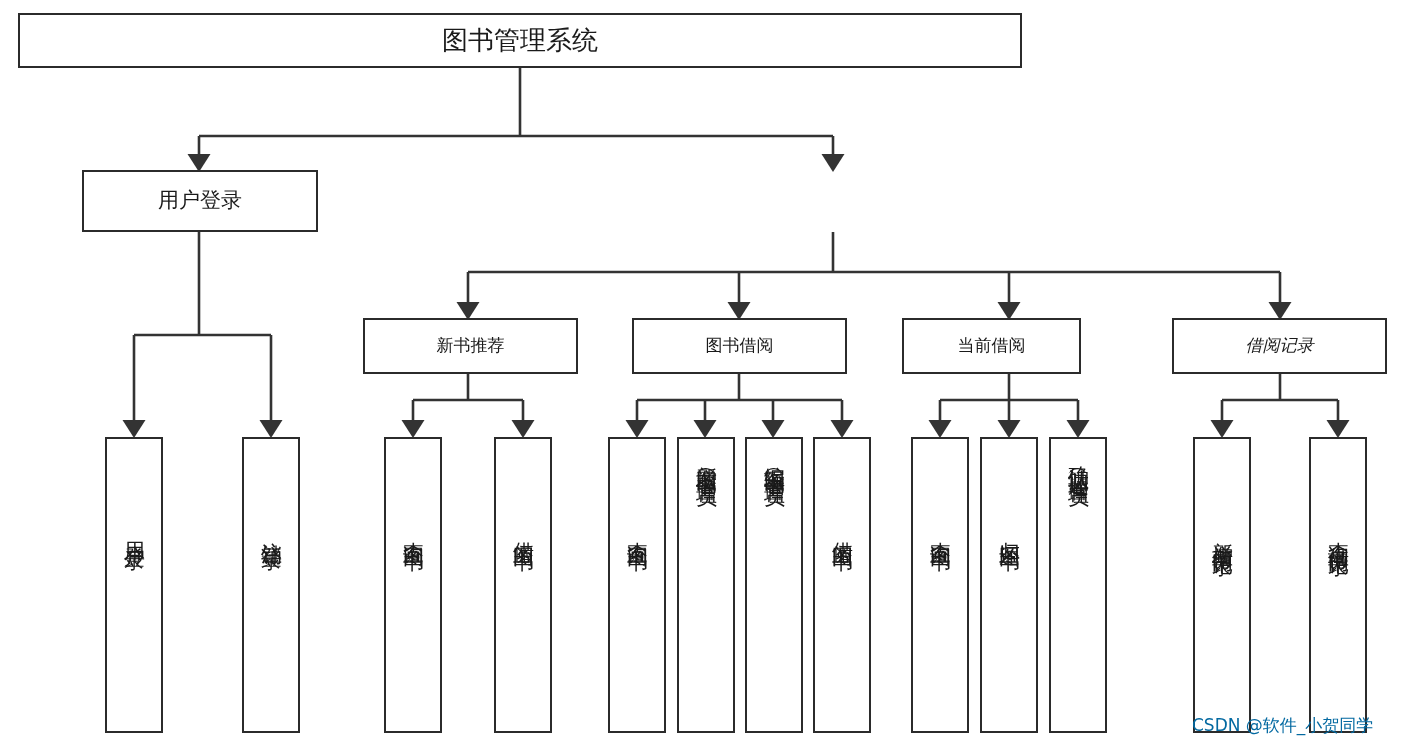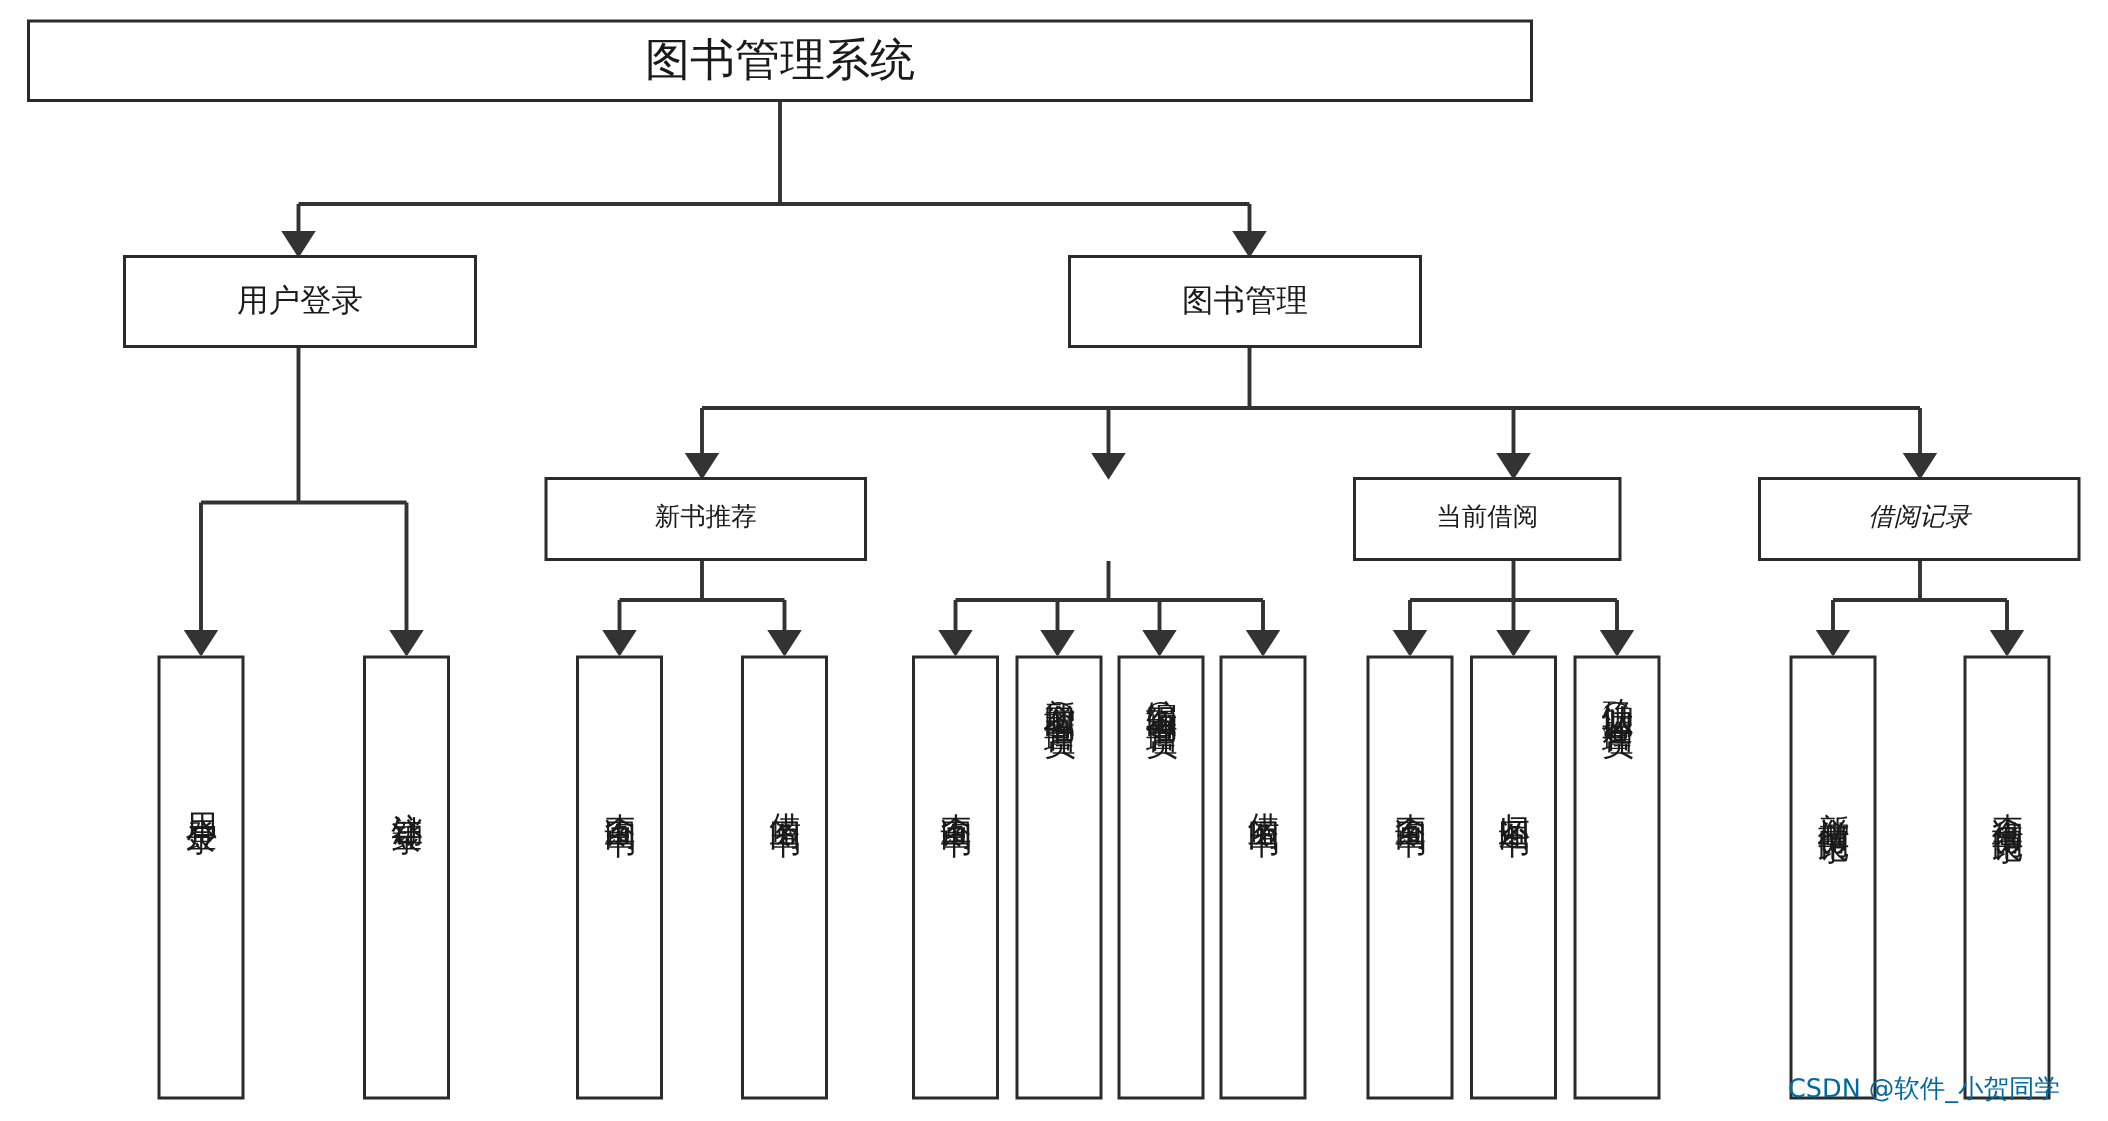--- a/index.html
+++ b/index.html
@@ -35,21 +35,21 @@
     align-items: center;
     justify-content: center;
     z-index: 2;
   }
   .node-label {
     color: #1a1a1a;
     text-align: center;
     line-height: 1.12;
     white-space: nowrap;
   }
-  .node-root .node-label { font-size: 30px; }
+  .node-root .node-label { font-size: 26px; }
   .node-branch .node-label { font-size: 21px; }
   .node-sub .node-label { font-size: 17px; }
   
   .node-leaf {
     align-items: flex-start;
     justify-content: center;
     padding-top: 6px;
   }
   .node-leaf .node-label {
     writing-mode: vertical-rl;
@@ -127,28 +127,28 @@
   </svg>
 
   <div class="node node-root" style="left:18px; top:13px; width:1004px; height:55px;">
     <span class="node-label">图书管理系统</span>
   </div>
 
   <div class="node node-branch" style="left:82px; top:170px; width:236px; height:62px;">
     <span class="node-label">用户登录</span>
   </div>
 
-  <div class="node node-branch" style="left:712px; top:170px; width:236px; height:62px;">
-    <span class="node-label">图书管理</span>
-  </div>
 
   <div class="node node-sub" style="left:363px; top:318px; width:215px; height:56px;">
     <span class="node-label">新书推荐</span>
   </div>
 
+  <div class="node node-sub" style="left:632px; top:318px; width:215px; height:56px;">
+    <span class="node-label">图书借阅</span>
+  </div>
 
   <div class="node node-sub" style="left:902px; top:318px; width:179px; height:56px;">
     <span class="node-label">当前借阅</span>
   </div>
 
   <div class="node node-sub" style="left:1172px; top:318px; width:215px; height:56px;font-style:italic;">
     <span class="node-label">借阅记录</span>
   </div>
 
   <div class="node node-leaf leaf-mid" style="left:105px; top:437px; width:58px; height:296px;">

